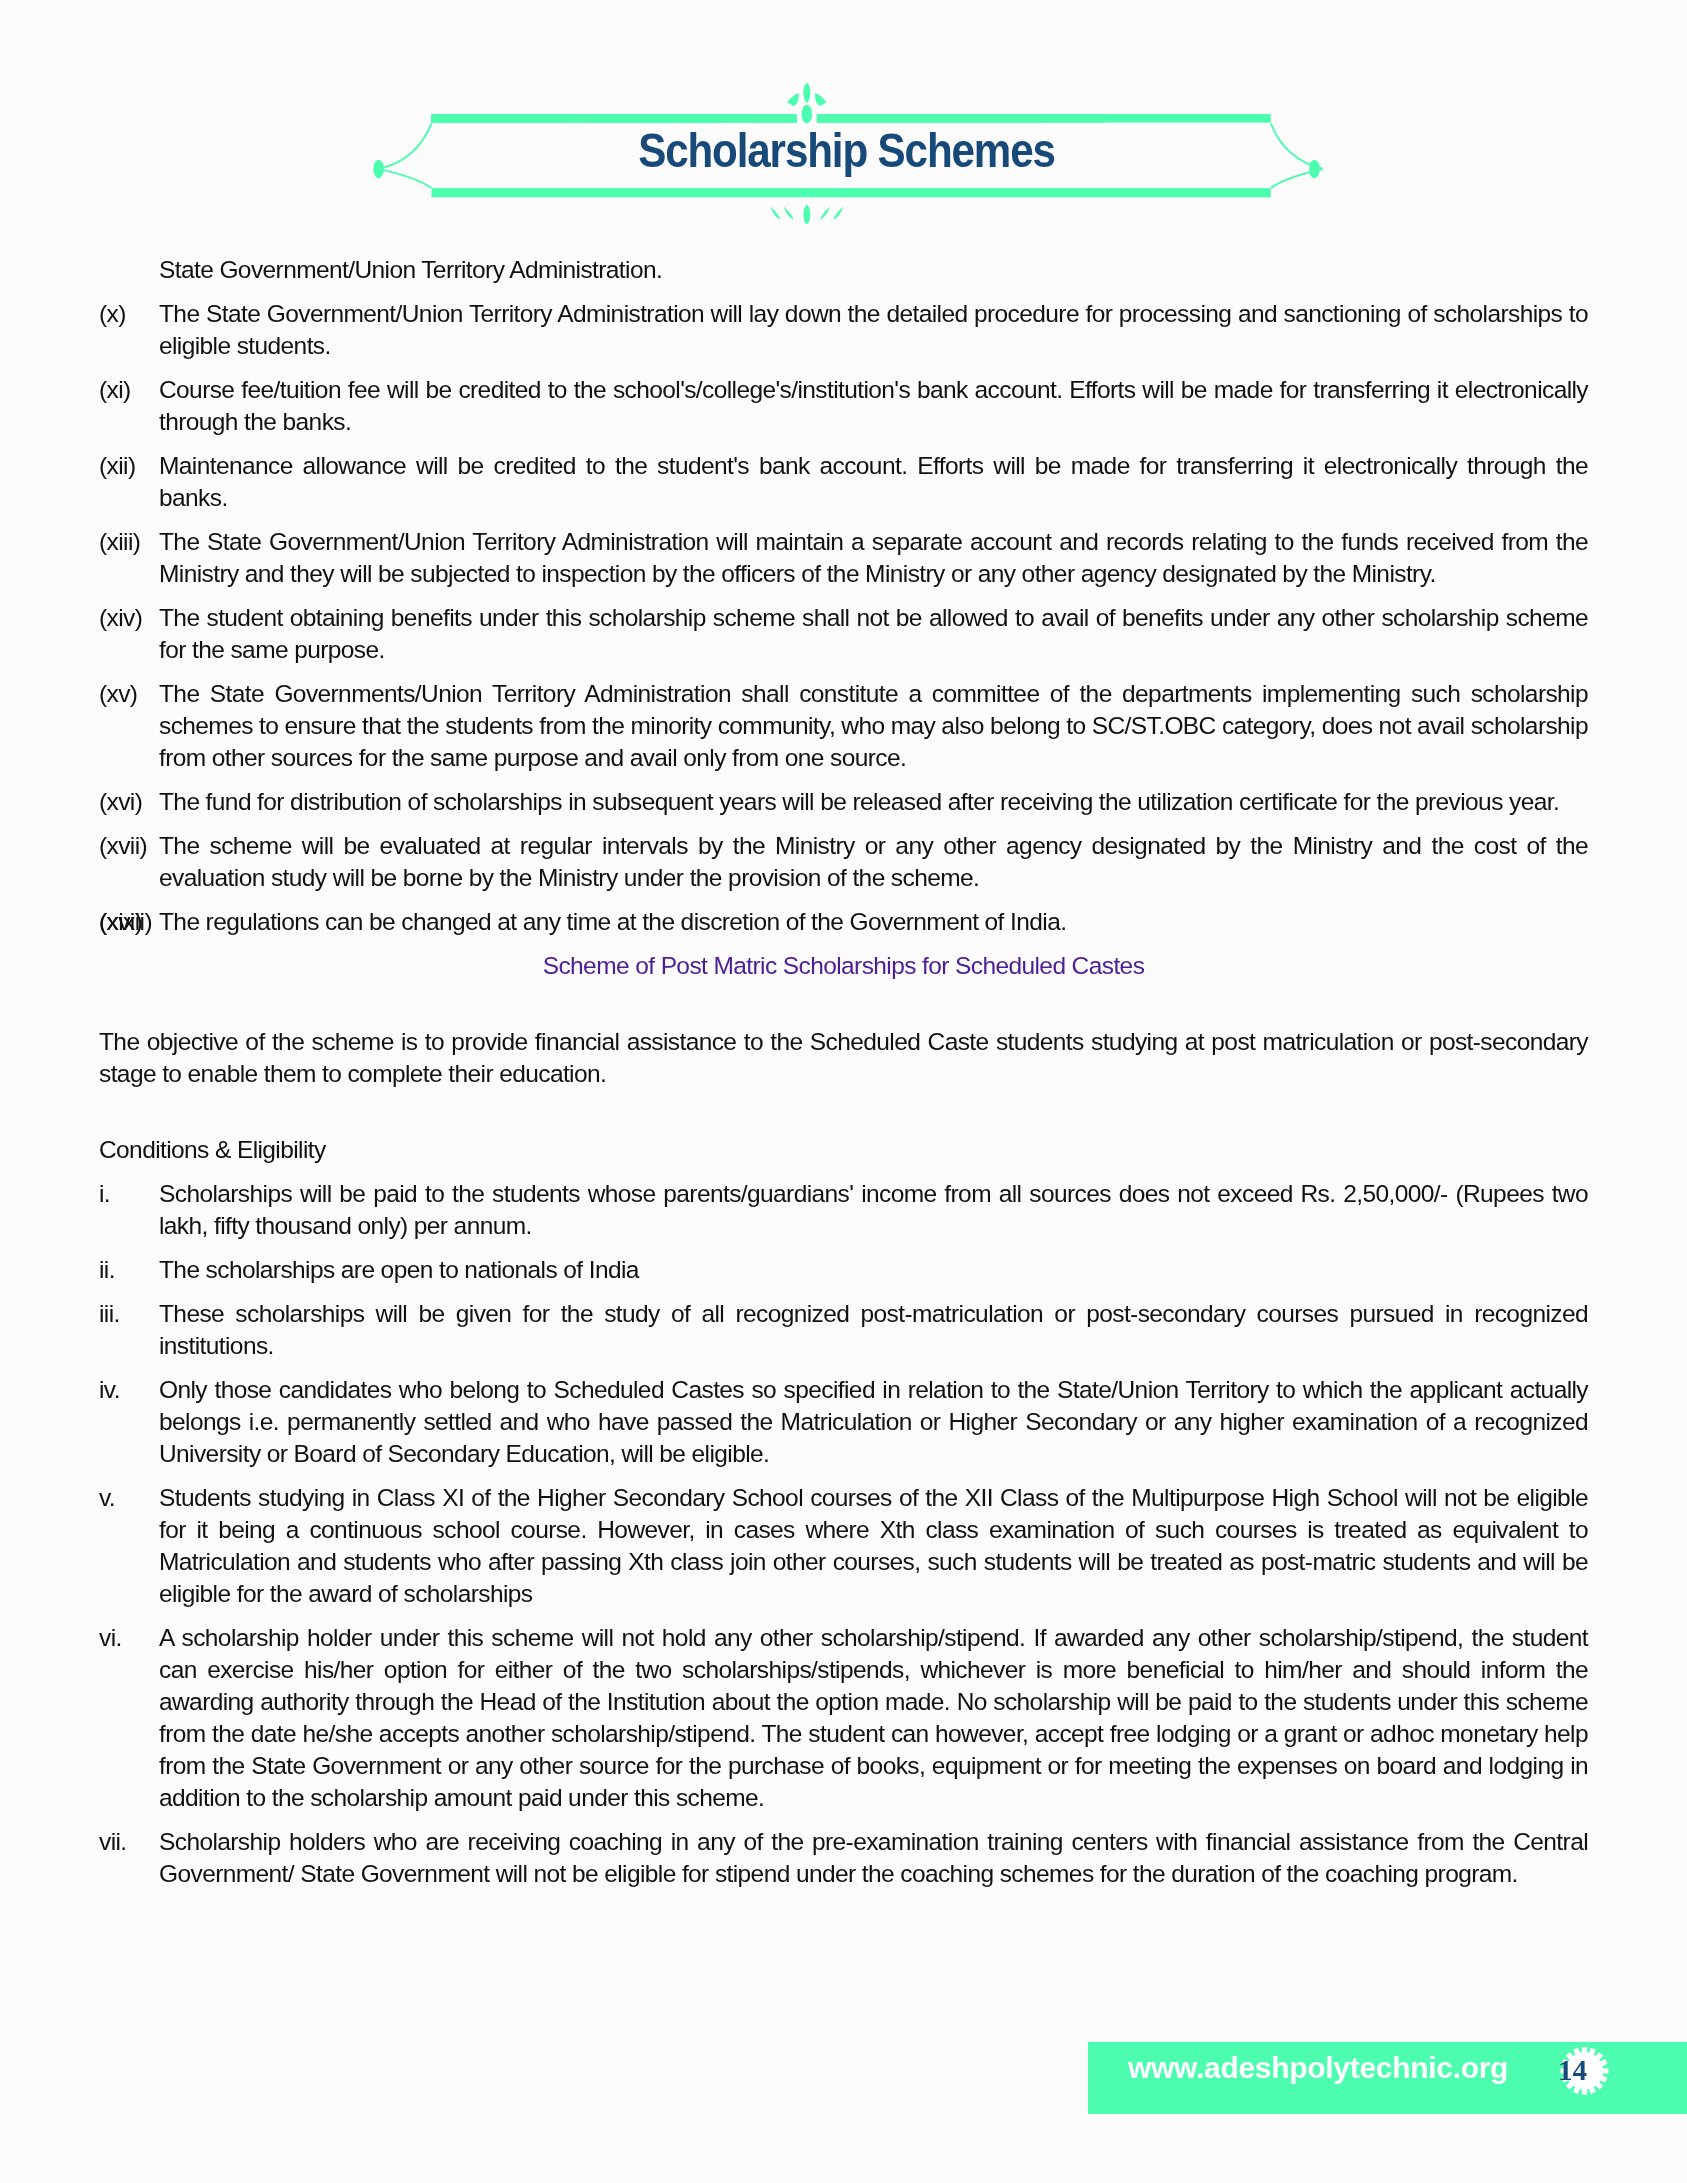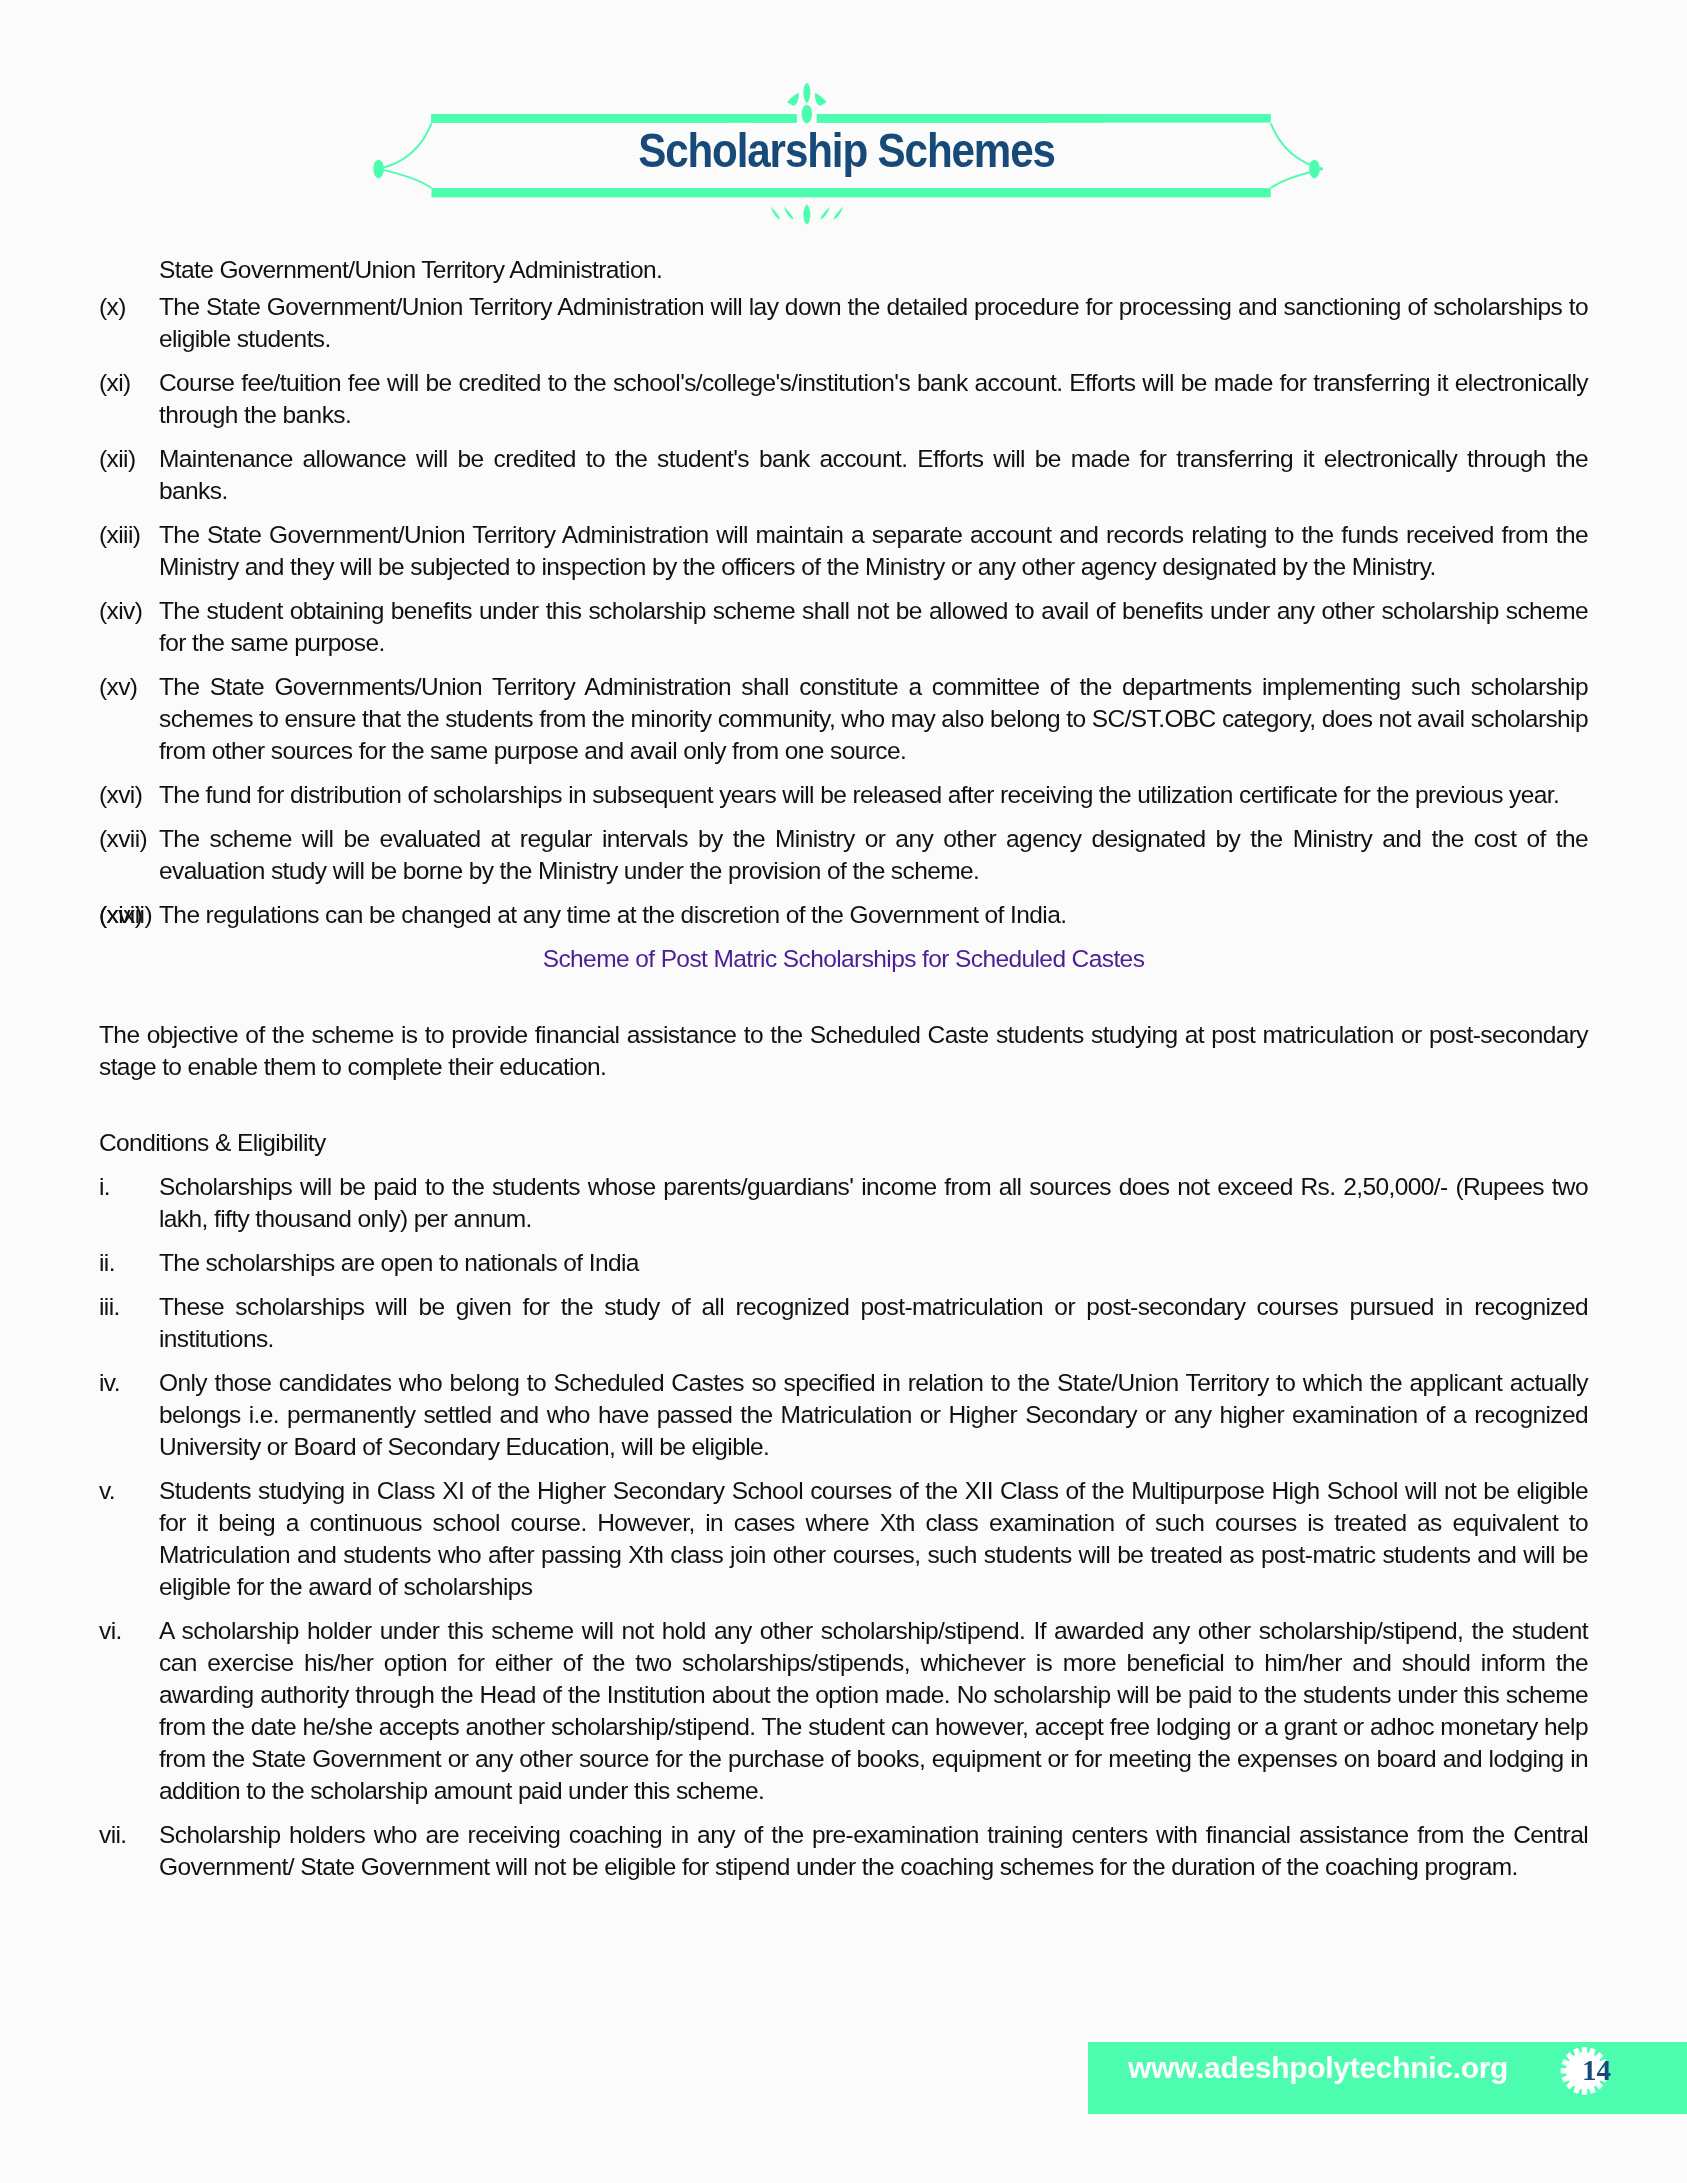--- a/index.html
+++ b/index.html
@@ -24,42 +24,42 @@
     color: #174a78;
     letter-spacing: -1.3px;
     transform: scaleX(0.86);
   }
   .content {
     position: absolute; left: 99px; top: 254px; width: 1489px;
     font-size: 24.5px;
     line-height: 32px;
     letter-spacing: -0.6px;
   }
-  .cont-line { padding-left: 60px; margin-bottom: 5px; }
+  .cont-line { padding-left: 60px; margin-bottom: 12px; }
   .item { position: relative; padding-left: 60px; margin-bottom: 12px; text-align: justify; }
   .item .num { position: absolute; left: 0; top: 0; }
   .subtitle {
     text-align: center; color: #4c1d95; margin-bottom: 12px;
   }
   .para { text-align: justify; margin-bottom: 12px; margin-top: 44px; }
   .footer-band {
     position: absolute; left: 1088px; top: 2042px; width: 615px; height: 72px;
     background: #4dfdaf;
   }
   .footer-url {
     position: absolute; left: 40px; top: 9.3px;
     font-family: "Liberation Sans", sans-serif;
     font-weight: bold; font-size: 30px; color: #ffffff;
     letter-spacing: -0.3px;
   }
   .page-badge {
     position: absolute; left: 470px; top: 1.3px; width: 53px; height: 53px;
   }
   .page-num {
-    position: absolute; left: 0; right: 0; top: 10.6px; text-align: right;
+    position: absolute; left: 0; right: 0; top: 10.6px; text-align: left;
     font-family: "Liberation Serif", serif; font-weight: bold; font-size: 29px; color: #174a78;
   }
 </style>
 </head>
 <body>
 
 <div class="header">
   <svg width="953" height="152" viewBox="0 0 1440 230">
 
     <rect x="92" y="50" width="202" height="13" fill="#4dfdaf"></rect>

